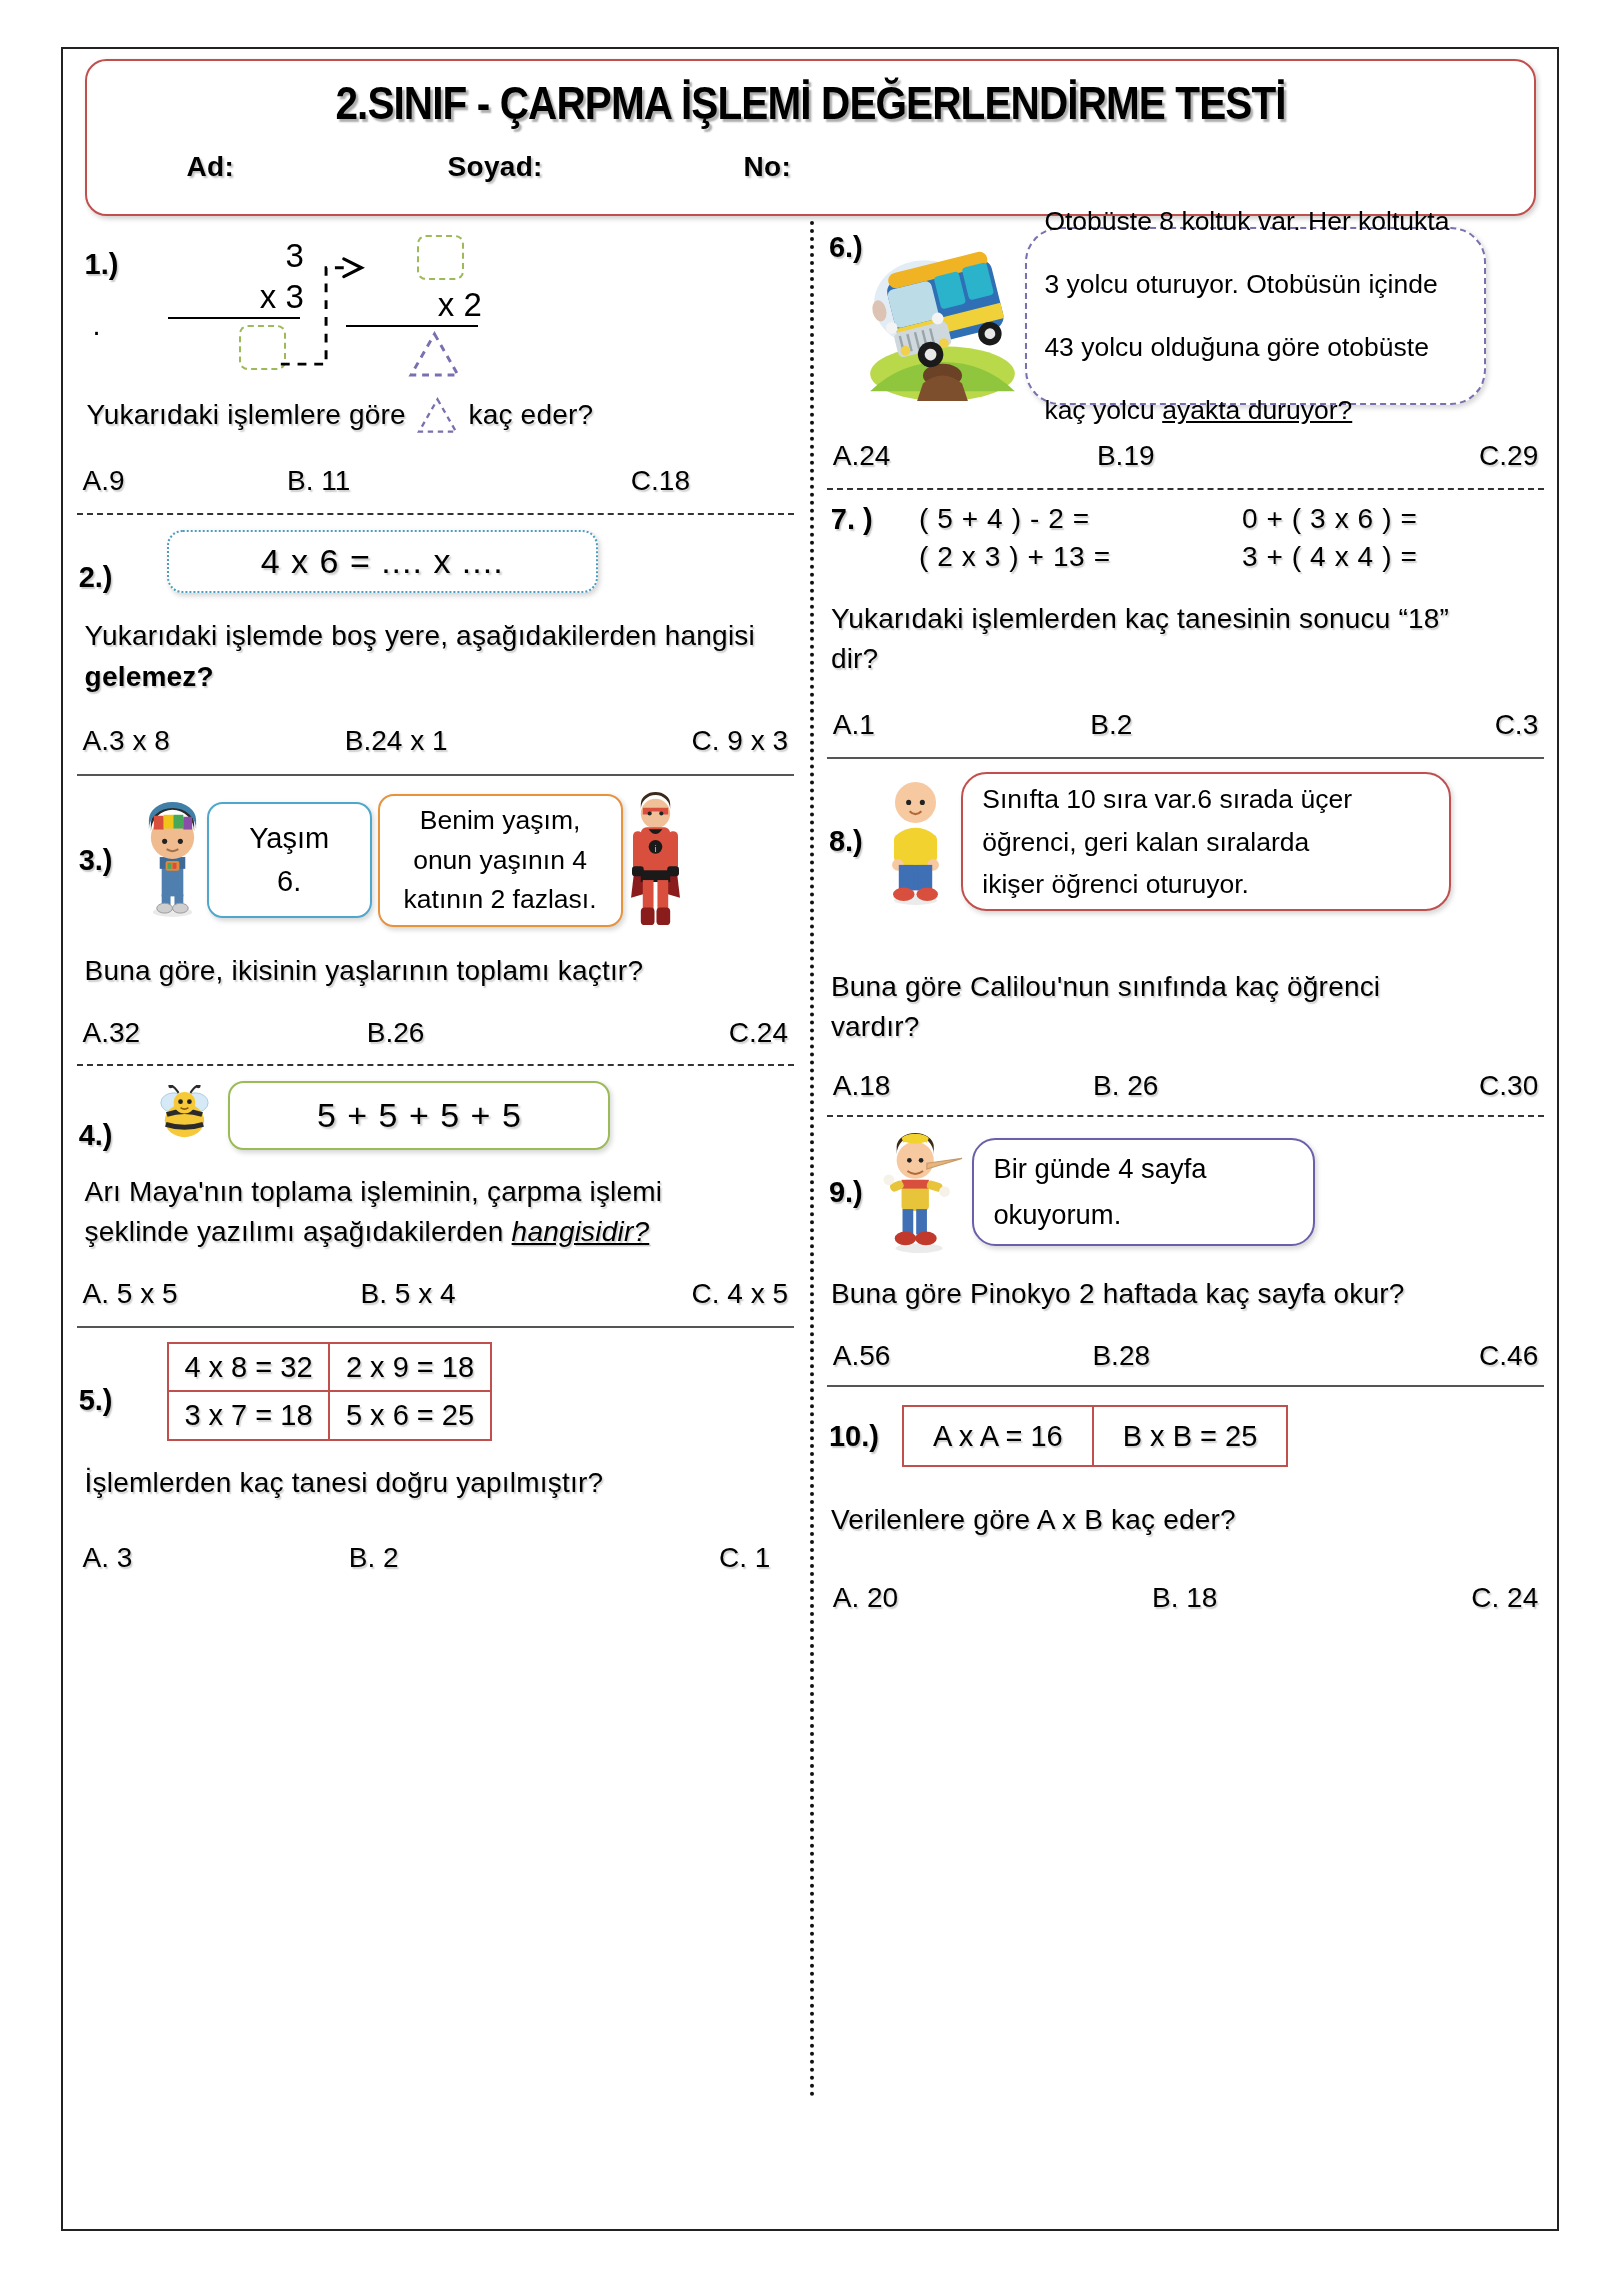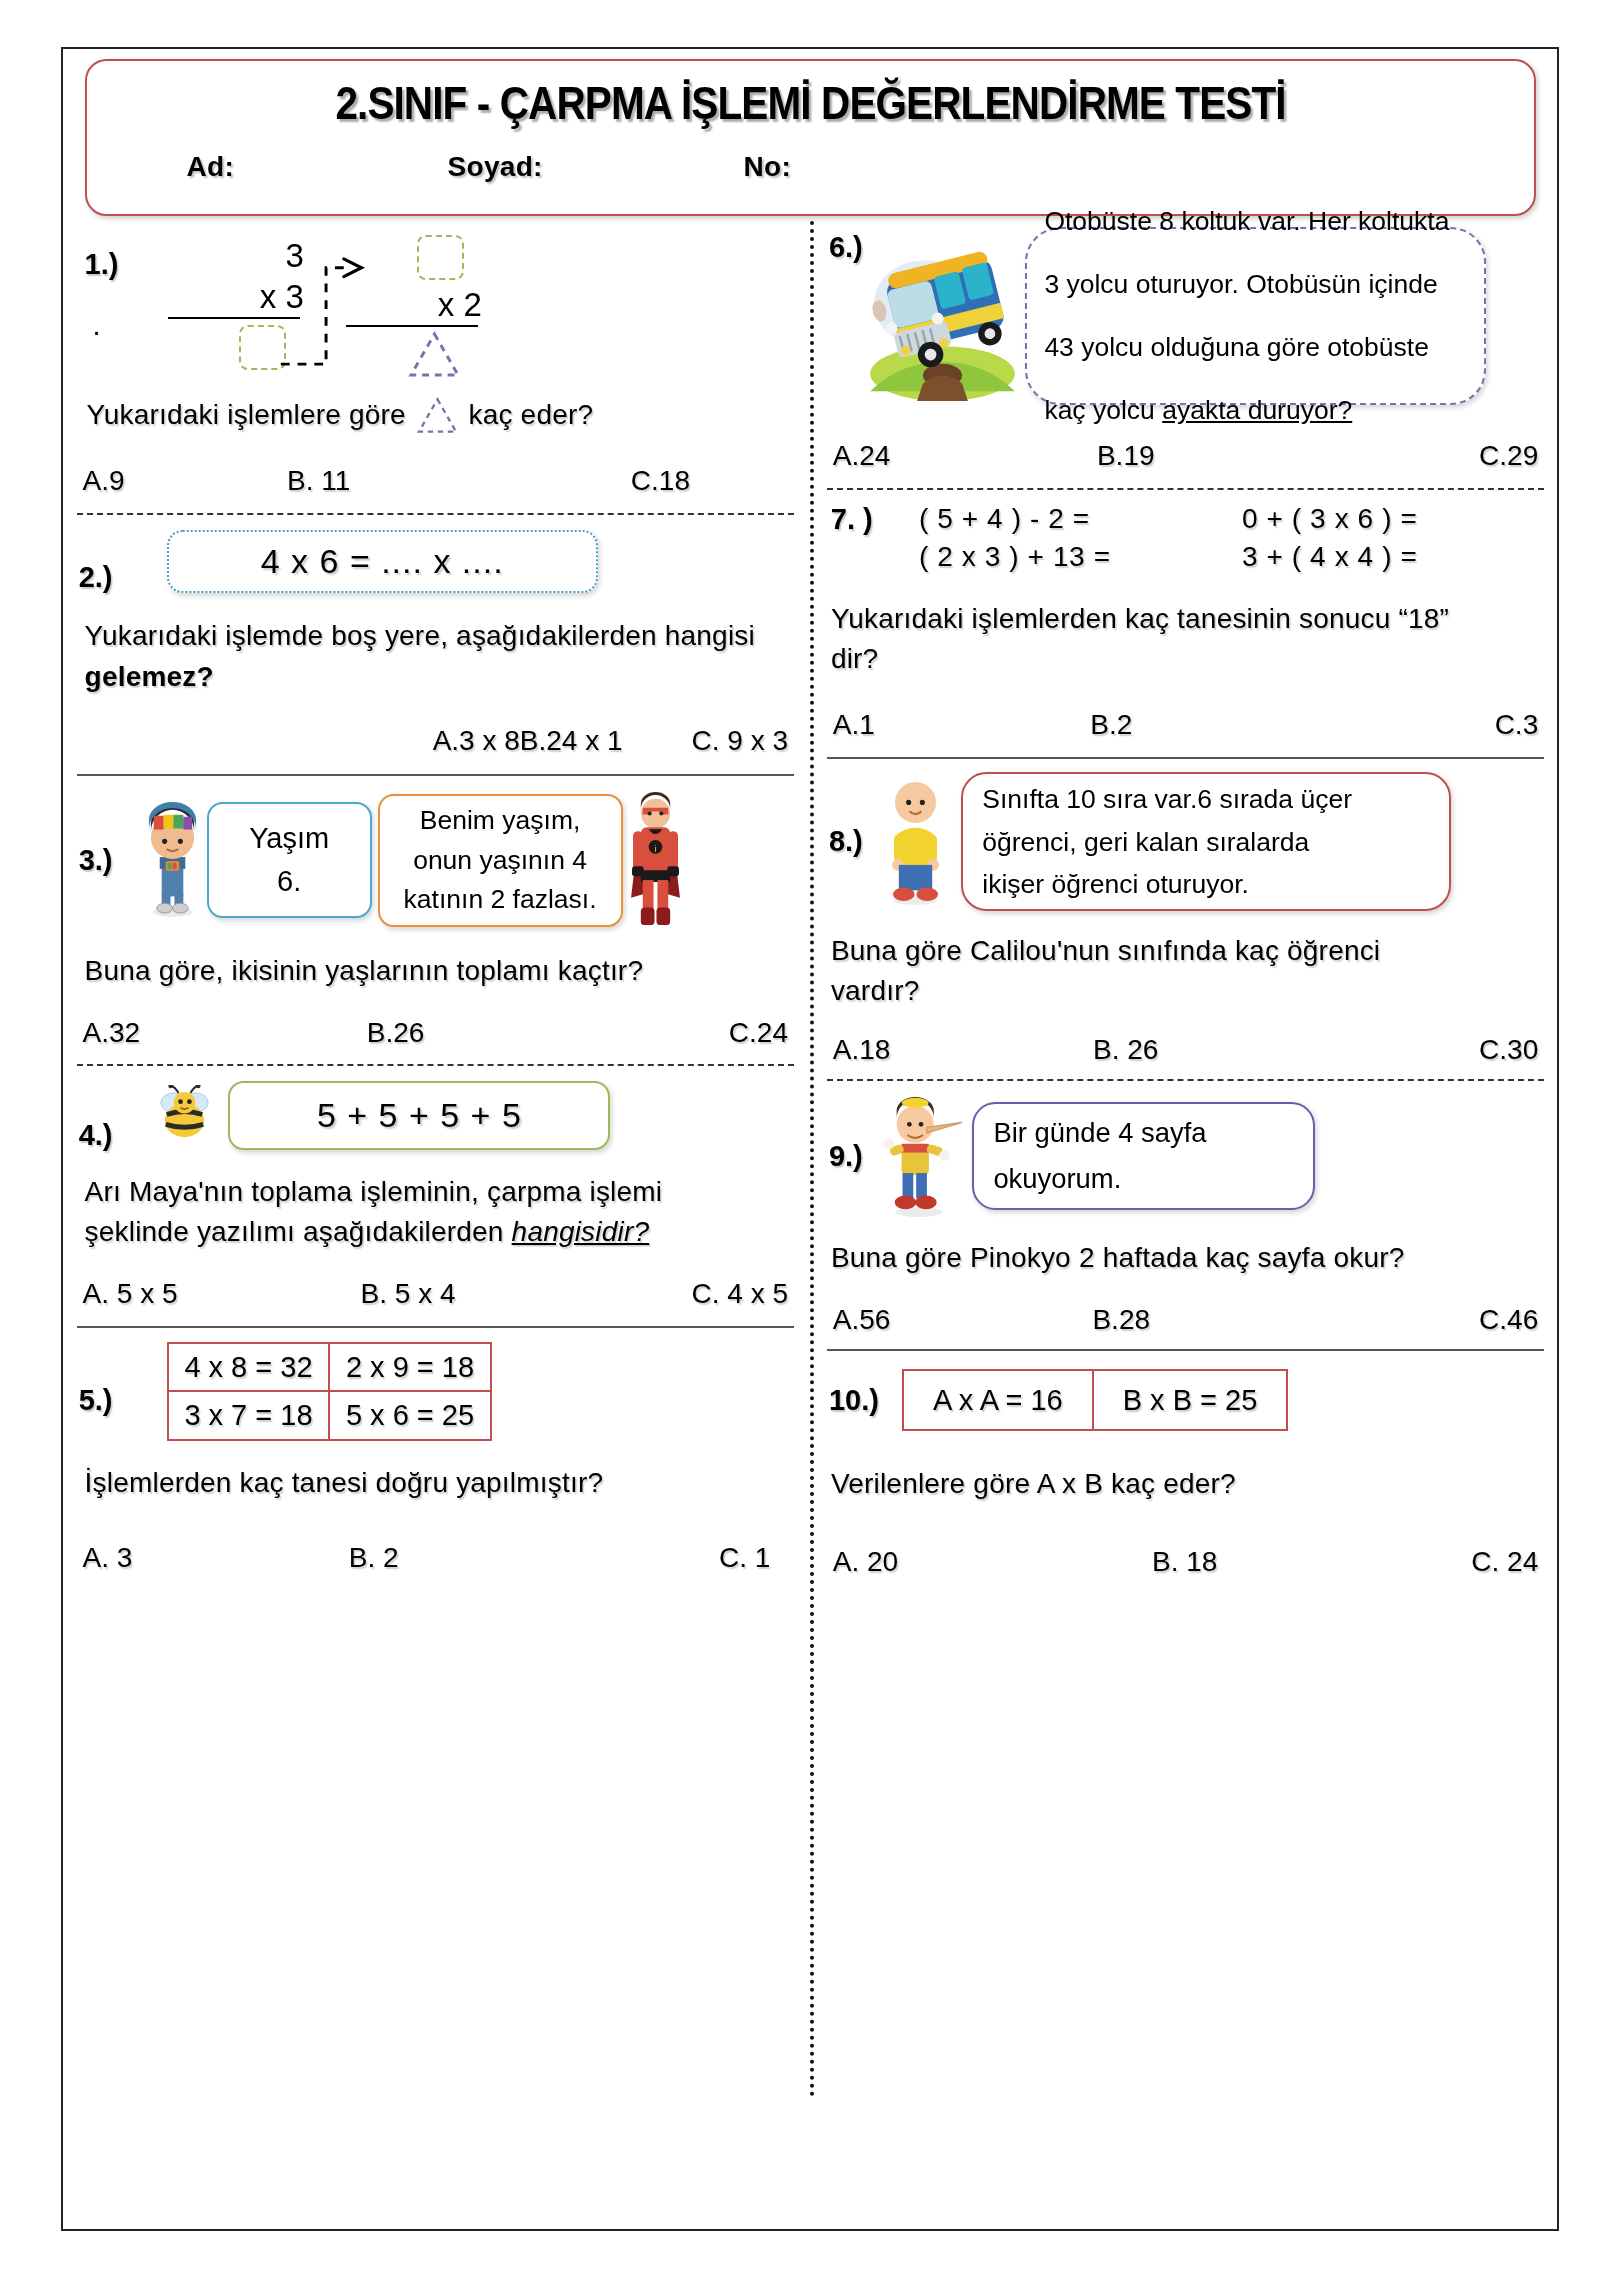--- a/index.html
+++ b/index.html
@@ -223,21 +223,21 @@
       <div class="q" style="padding-top:13.7px;">
         <div style="display:flex;align-items:center;">
           <div class="qnum" style="width:88px;padding-top:33px;">2.)</div>
           <div class="roundbox dotbox bigmath" style="width:431px;height:63px;">
             <span>4 x 6  = .... x ....</span>
           </div>
         </div>
         <div class="qtext" style="padding:21.6px 0 0 5.9px;">
           <span>Yukarıdaki işlemde boş yere, aşağıdakilerden hangisi </span><b>gelemez?</b>
         </div>
-        <div class="opts" style="padding-top:27.4px;padding-bottom:17.6px;justify-content:flex-end;">
+        <div class="opts" style="padding-top:27.4px;padding-bottom:17.6px;">
           <span>A.3 x 8</span>
           <span style="margin-right:69px;">B.24 x 1</span>
           <span>C. 9 x 3</span>
         </div>
       </div>
 
       <div class="hsep" style="border-top-style:solid;border-top-width:2px;border-color:#555;"></div>
 
       <div class="q" style="padding-top:15.7px;">
         <div style="display:flex;align-items:center;gap:2px;">
@@ -479,21 +479,21 @@
           </svg>
 
           <div class="roundbox redbub" style="width:490px;height:139px;flex-direction:column;align-items:flex-start;
                       padding:7.8px 19.6px;font-size:26.5px;line-height:1.6;text-align:left;
                       border-radius:25.5px;margin-left:9.8px;">
             <span>Sınıfta 10 sıra var.6 sırada üçer</span>
             <span>öğrenci, geri kalan sıralarda</span>
             <span>ikişer öğrenci oturuyor.</span>
           </div>
         </div>
-        <div class="qtext" style="padding:19.6px 0 0 2px;">
+        <div class="qtext" style="padding:19.6px 0 0 2px;margin-top:36px;">
           <div>Buna göre Calilou'nun sınıfında kaç öğrenci</div>
           <div>vardır?</div>
         </div>
         <div class="opts" style="padding-top:21.6px;padding-bottom:13.7px;">
           <span>A.18</span>
           <span style="margin-right:118px;">B. 26</span>
           <span>C.30</span>
         </div>
       </div>
 

